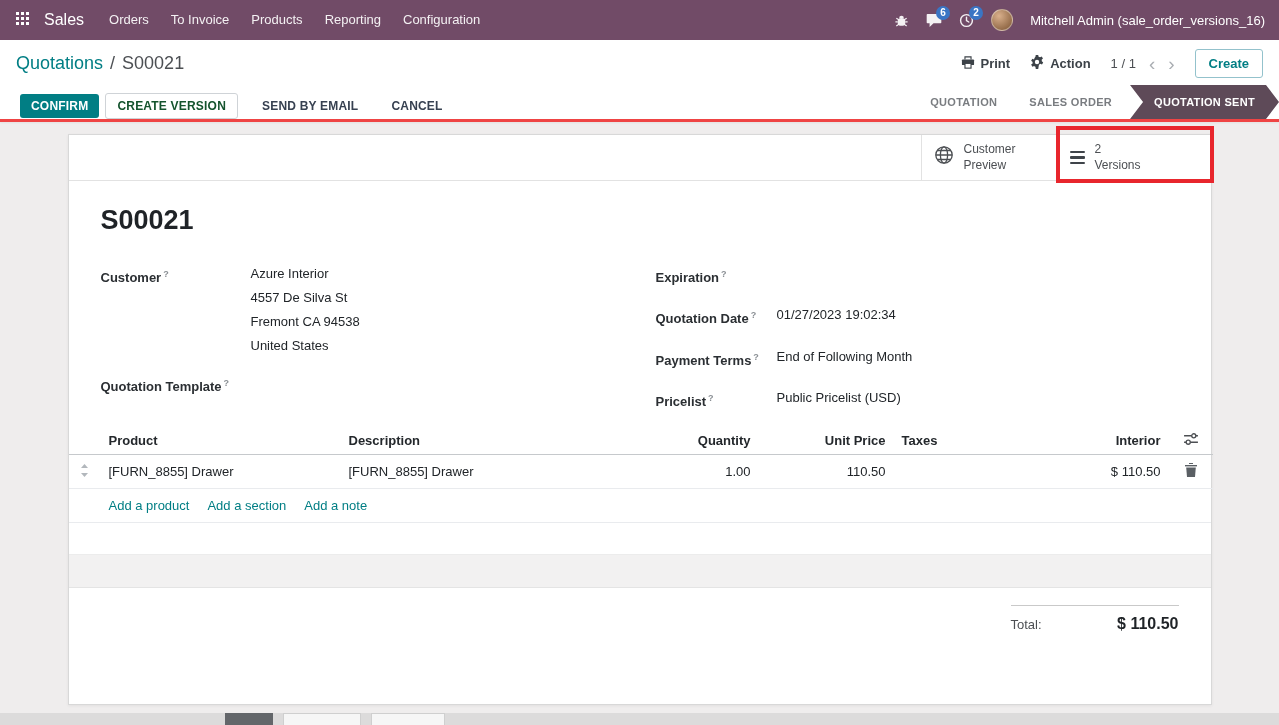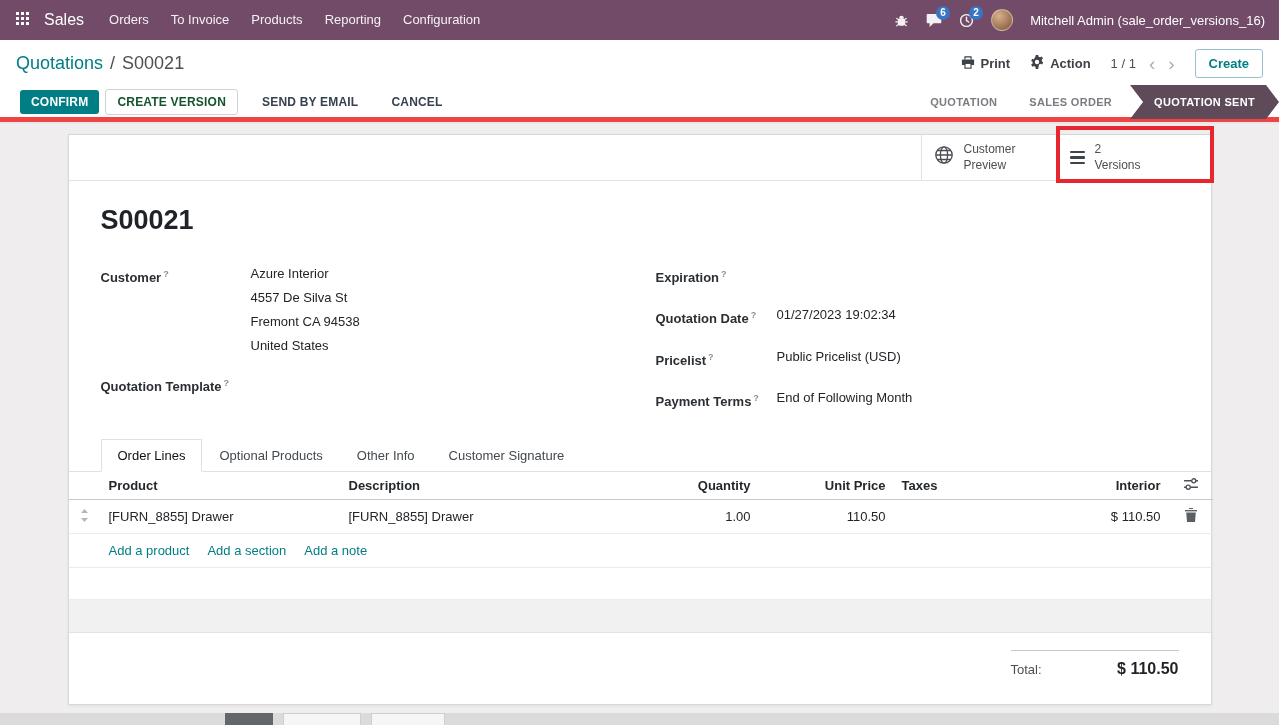--- a/index.html
+++ b/index.html
@@ -36,23 +36,23 @@
   .bc-parent { color: #017e84; cursor: pointer; }
   .cp-right { display: flex; align-items: center; gap: 20px; color: #374151; }
   .cp-btn { display: flex; align-items: center; gap: 6px; font-weight: 600; font-size: 13px; cursor: pointer; color: #3c4248; }
   .pager { display: flex; align-items: center; gap: 13px; }
   .pager-val { font-size: 13px; color: #4c4f53; }
   .pager-arrow { font-size: 19px; color: #a9adb2; line-height: 1; cursor: pointer; }
   .create-btn { border: 1px solid #93c2cc; color: #017e84; background: #fff; border-radius: 3px;
     padding: 6px 13px; font-weight: 600; font-size: 13px; cursor: pointer; }
 
   
-  .statusbar { height: 35px; background: #fff; border-bottom: 5px solid #ef4444;
+  .statusbar { height: 35px; background: #fff; border-bottom: 3px solid #ef4444;
     box-shadow: 0 1px 2px rgba(0,0,0,.05);
-    display: flex; align-items: center; justify-content: space-between; padding-left: 20px; }
+    display: flex; align-items: flex-end; justify-content: space-between; padding-left: 20px; }
   .sb-buttons { display: flex; align-items: center; gap: 6px; }
   .btn { font-size: 12px; font-weight: 700; letter-spacing: .2px; border-radius: 3px; padding: 5px 11px; cursor: pointer; border: none; background: none; font-family: inherit; }
   .btn-primary { background: #017e84; color: #fff; }
   .btn-secondary { background: #fff; border: 1px solid #cfd3d7; color: #14532d; }
   .btn-link { color: #374151; padding: 5px 9px; margin-left: 9px; }
   .stages { display: flex; align-items: center; height: 34px; }
   .stage { display: flex; align-items: center; height: 34px; padding: 0 16px;
     font-size: 11px; font-weight: 600; letter-spacing: .3px; color: #797c80; cursor: pointer; }
   .stage.active { background: #5e4a58; color: #fff; padding: 0 24px;
     clip-path: polygon(0 0, calc(100% - 13px) 0, 100% 50%, calc(100% - 13px) 100%, 0 100%, 13px 50%); }
@@ -273,36 +273,30 @@
         <div class="fcol right">
           <div class="frow">
             <span class="flabel"><span>Expiration</span><sup class="help">?</sup></span>
             <span class="fvalue"></span>
           </div>
           <div class="frow">
             <span class="flabel"><span>Quotation Date</span><sup class="help">?</sup></span>
             <span class="fvalue">01/27/2023 19:02:34</span>
           </div>
           <div class="frow">
+            <span class="flabel"><span>Payment Terms</span><sup class="help">?</sup></span>
+            <span class="fvalue">End of Following Month</span>
+          </div>
+          <div class="frow">
             <span class="flabel"><span>Pricelist</span><sup class="help">?</sup></span>
             <span class="fvalue">Public Pricelist (USD)</span>
           </div>
-          <div class="frow">
-            <span class="flabel"><span>Payment Terms</span><sup class="help">?</sup></span>
-            <span class="fvalue">End of Following Month</span>
-          </div>
         </div>
       </div>
 
-      <div class="tabbar">
-        <span class="tab active">Order Lines</span>
-        <span class="tab">Optional Products</span>
-        <span class="tab">Other Info</span>
-        <span class="tab">Customer Signature</span>
-      </div>
 
       <table class="olines">
         <colgroup>
           <col style="width:32px">
             <col style="width:240px">
             <col style="width:308px">
             <col style="width:110px">
           <col style="width:135px">
             <col style="width:125px">
             <col style="width:150px">

